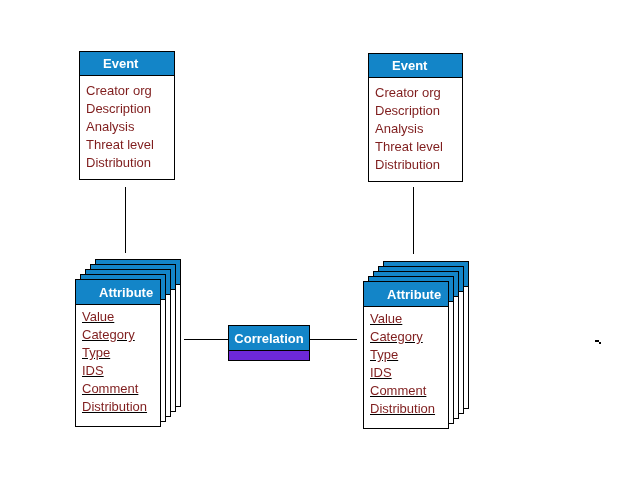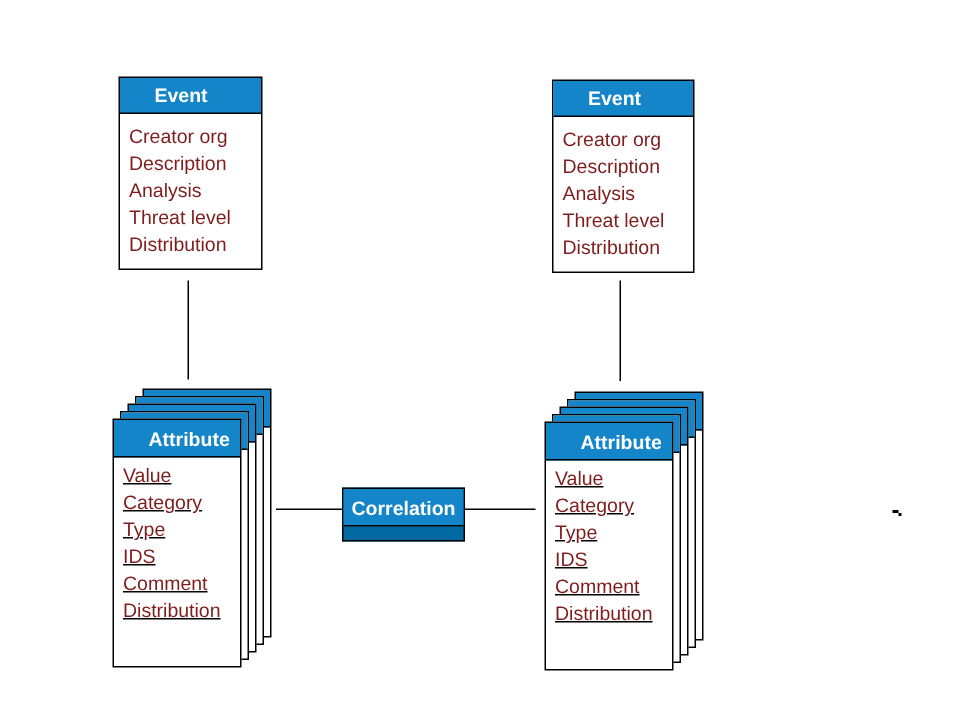--- a/index.html
+++ b/index.html
@@ -18,28 +18,28 @@
   }
   .event-box { width:96px; height:129px; }
   .event-box .entity-header { height:24px; }
   .event-box .entity-body { padding:6px 0 0 6px; }
   .field {
     height:18px; line-height:18px; font-size:13px; color:#7f1d1d;
     white-space:nowrap;
   }
   .stack { position:absolute; }
   .card {
-    position:absolute; width:86px; height:166px; background:#ffffff;
+    position:absolute; width:86px; height:148px; background:#ffffff;
     border:1px solid #000000; box-sizing:border-box;
   }
   .card .entity-header { height:25px; }
   .card .entity-body { padding:3px 0 0 6px;text-decoration:underline; }
   .correlation-box {
     position:absolute; left:228px; top:325px; width:82px; height:36px;
-    background:#0369a1; border:1px solid #000000; box-sizing:border-box;
+    background:#6d28d9; border:1px solid #000000; box-sizing:border-box;
   }
   .correlation-box .entity-header {
     height:25px; justify-content:center; padding-left:0;
   }
   .connector { position:absolute; background:#000000; }
   .stray { position:absolute; background:#000000; }
 </style>
 </head>
 <body>
 

